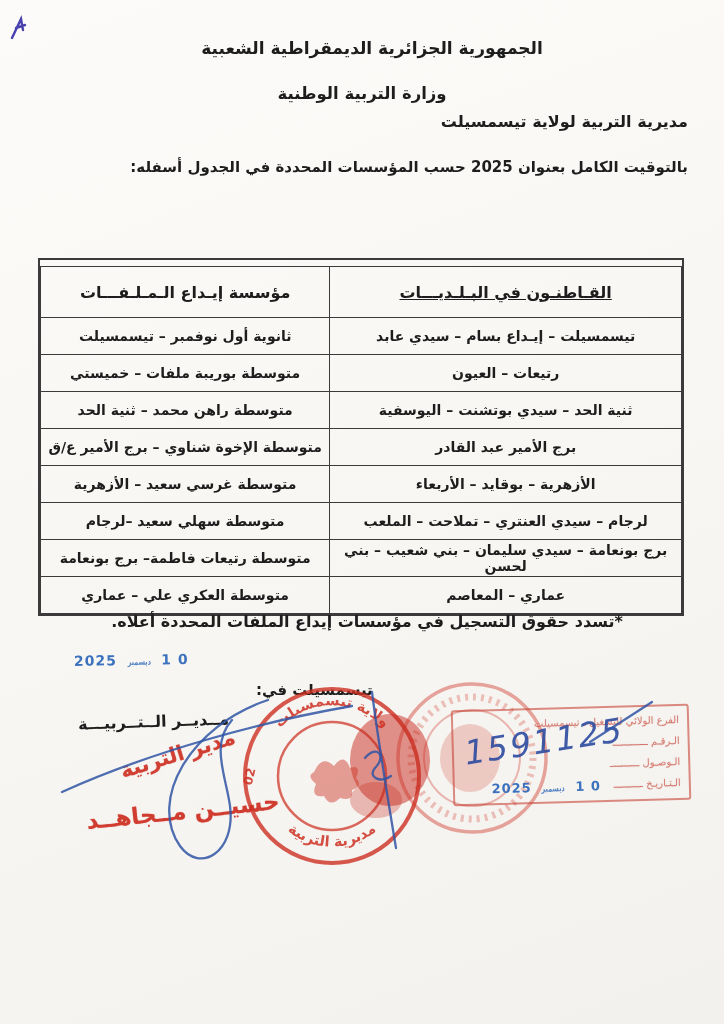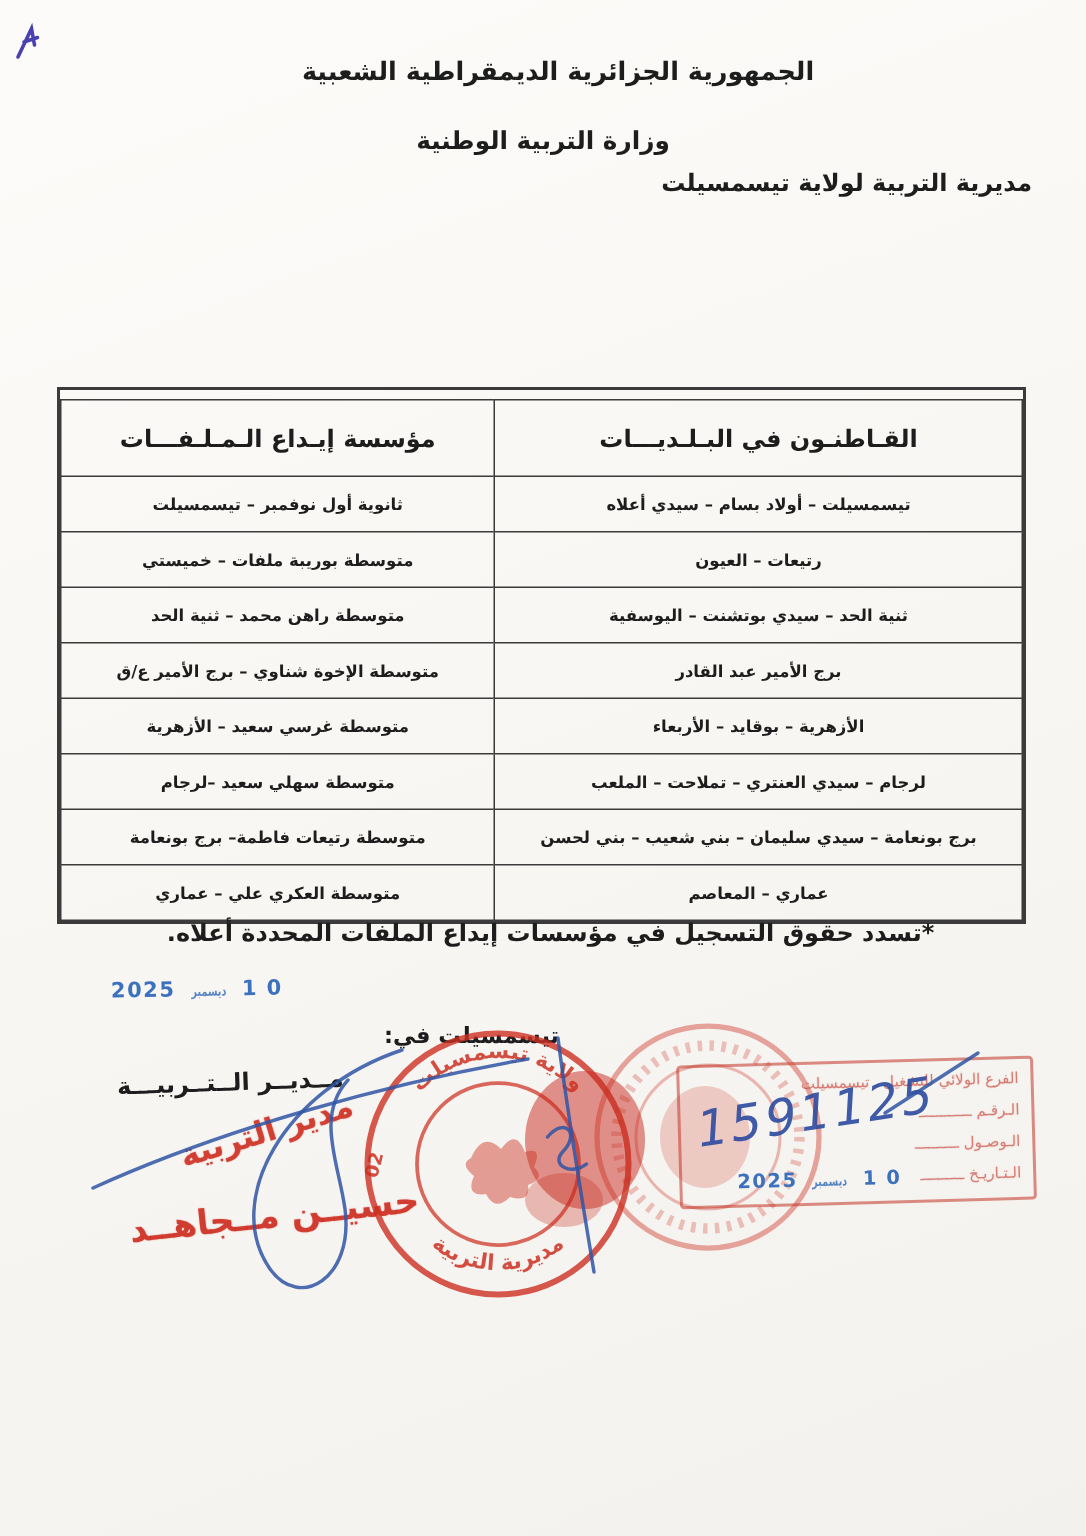--- a/index.html
+++ b/index.html
@@ -16,22 +16,22 @@
          font-size:15px;font-weight:600;line-height:37px;}
   .intro .l1{text-align:justify;text-align-last:justify;text-indent:26px;}
   .intro .l2{text-align:right;}
   
   .tablewrap{position:absolute;top:258px;right:40px;width:642px;border:2px solid #3b3b3b;
              padding-top:6px;direction:rtl;background:transparent;}
   .tablewrap table{width:100%;border-collapse:collapse;table-layout:fixed;}
   .tablewrap th,.tablewrap td{border:1.3px solid #3b3b3b;text-align:center;vertical-align:middle;
              padding:0 4px;overflow:hidden;}
   .tablewrap th{height:50px;font-size:16px;letter-spacing:.5px;}
-  .tablewrap td{height:36px;font-size:11px;font-weight:600;}
-  .cm{width:55%;} .ci{width:45%;}
+  .tablewrap td{height:36px;font-size:14px;font-weight:600;}
+  .cm{width:55%;text-decoration:underline;} .ci{width:45%;}
   
   .footnote{position:absolute;top:612px;left:40px;right:30px;text-align:center;direction:rtl;
             font-size:16px;font-weight:bold;}
   
   .datestamp{color:#3c72bd;font-weight:bold;direction:rtl;letter-spacing:1px;white-space:nowrap;}
   .ds1{position:absolute;top:652px;left:74px;font-size:14px;transform:rotate(-1deg);}
   .ds-month{display:inline-block;transform:scaleX(.72);font-size:9px;letter-spacing:0;opacity:.85;}
   .place{position:absolute;top:681px;left:256px;font-size:15px;font-weight:600;direction:rtl;}
   .sigtitle{position:absolute;top:712px;left:78px;font-size:16px;font-weight:600;direction:rtl;
             transform:rotate(-2deg);letter-spacing:1px;}
@@ -62,33 +62,34 @@
 
   <svg class="blue-mark" viewBox="0 0 26 30">
     <path d="M4,24 L13,5 L15,16 M8,14 L17,11" fill="none" stroke="#4a41b0" stroke-width="2.4" stroke-linecap="round"></path>
   </svg>
 
   <div class="hdr hdr1">الجمهورية الجزائرية الديمقراطية الشعبية</div>
   <div class="hdr hdr2">وزارة التربية الوطنية</div>
   <div class="directorate">مديرية التربية لولاية تيسمسيلت</div>
 
   <div class="intro">
+    <div class="l2">بالتوقيت الكامل بعنوان 2025 حسب المؤسسات المحددة في الجدول أسفله:</div>
   </div>
 
   <div class="tablewrap">
     <table>
       <thead>
         <tr>
           <th class="cm">القـاطنـون في  البـلـديـــات</th>
           <th class="ci">مؤسسة إيـداع الـمـلـفـــات</th>
         </tr>
       </thead>
       <tbody>
         <tr>
-          <td>تيسمسيلت  –  أولاد بسام – سيدي أعلاه</td>
+          <td>تيسمسيلت  –  إيـداع بسام – سيدي عابد</td>
           <td>ثانوية أول نوفمبر  –  تيسمسيلت</td>
         </tr>
         <tr>
           <td>رتيعات    –    العيون</td>
           <td>متوسطة بوريبة ملفات – خميستي</td>
         </tr>
         <tr>
           <td>ثنية الحد – سيدي بوتشنت – اليوسفية</td>
           <td>متوسطة راهن محمد – ثنية الحد</td>
         </tr>

